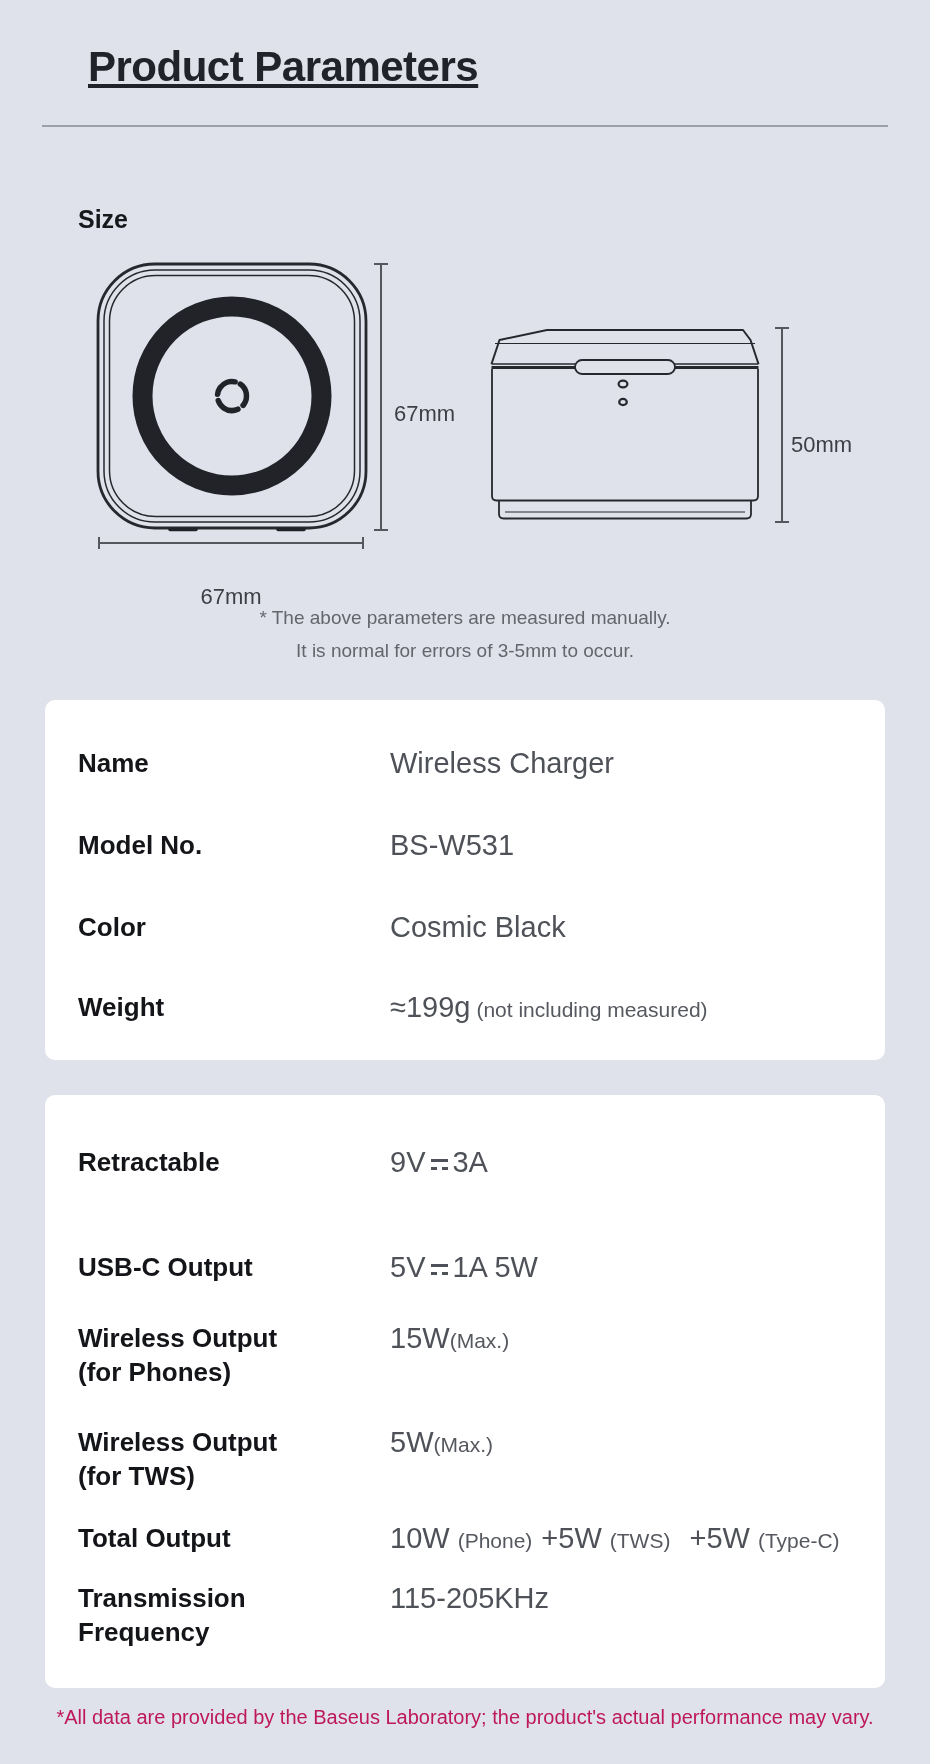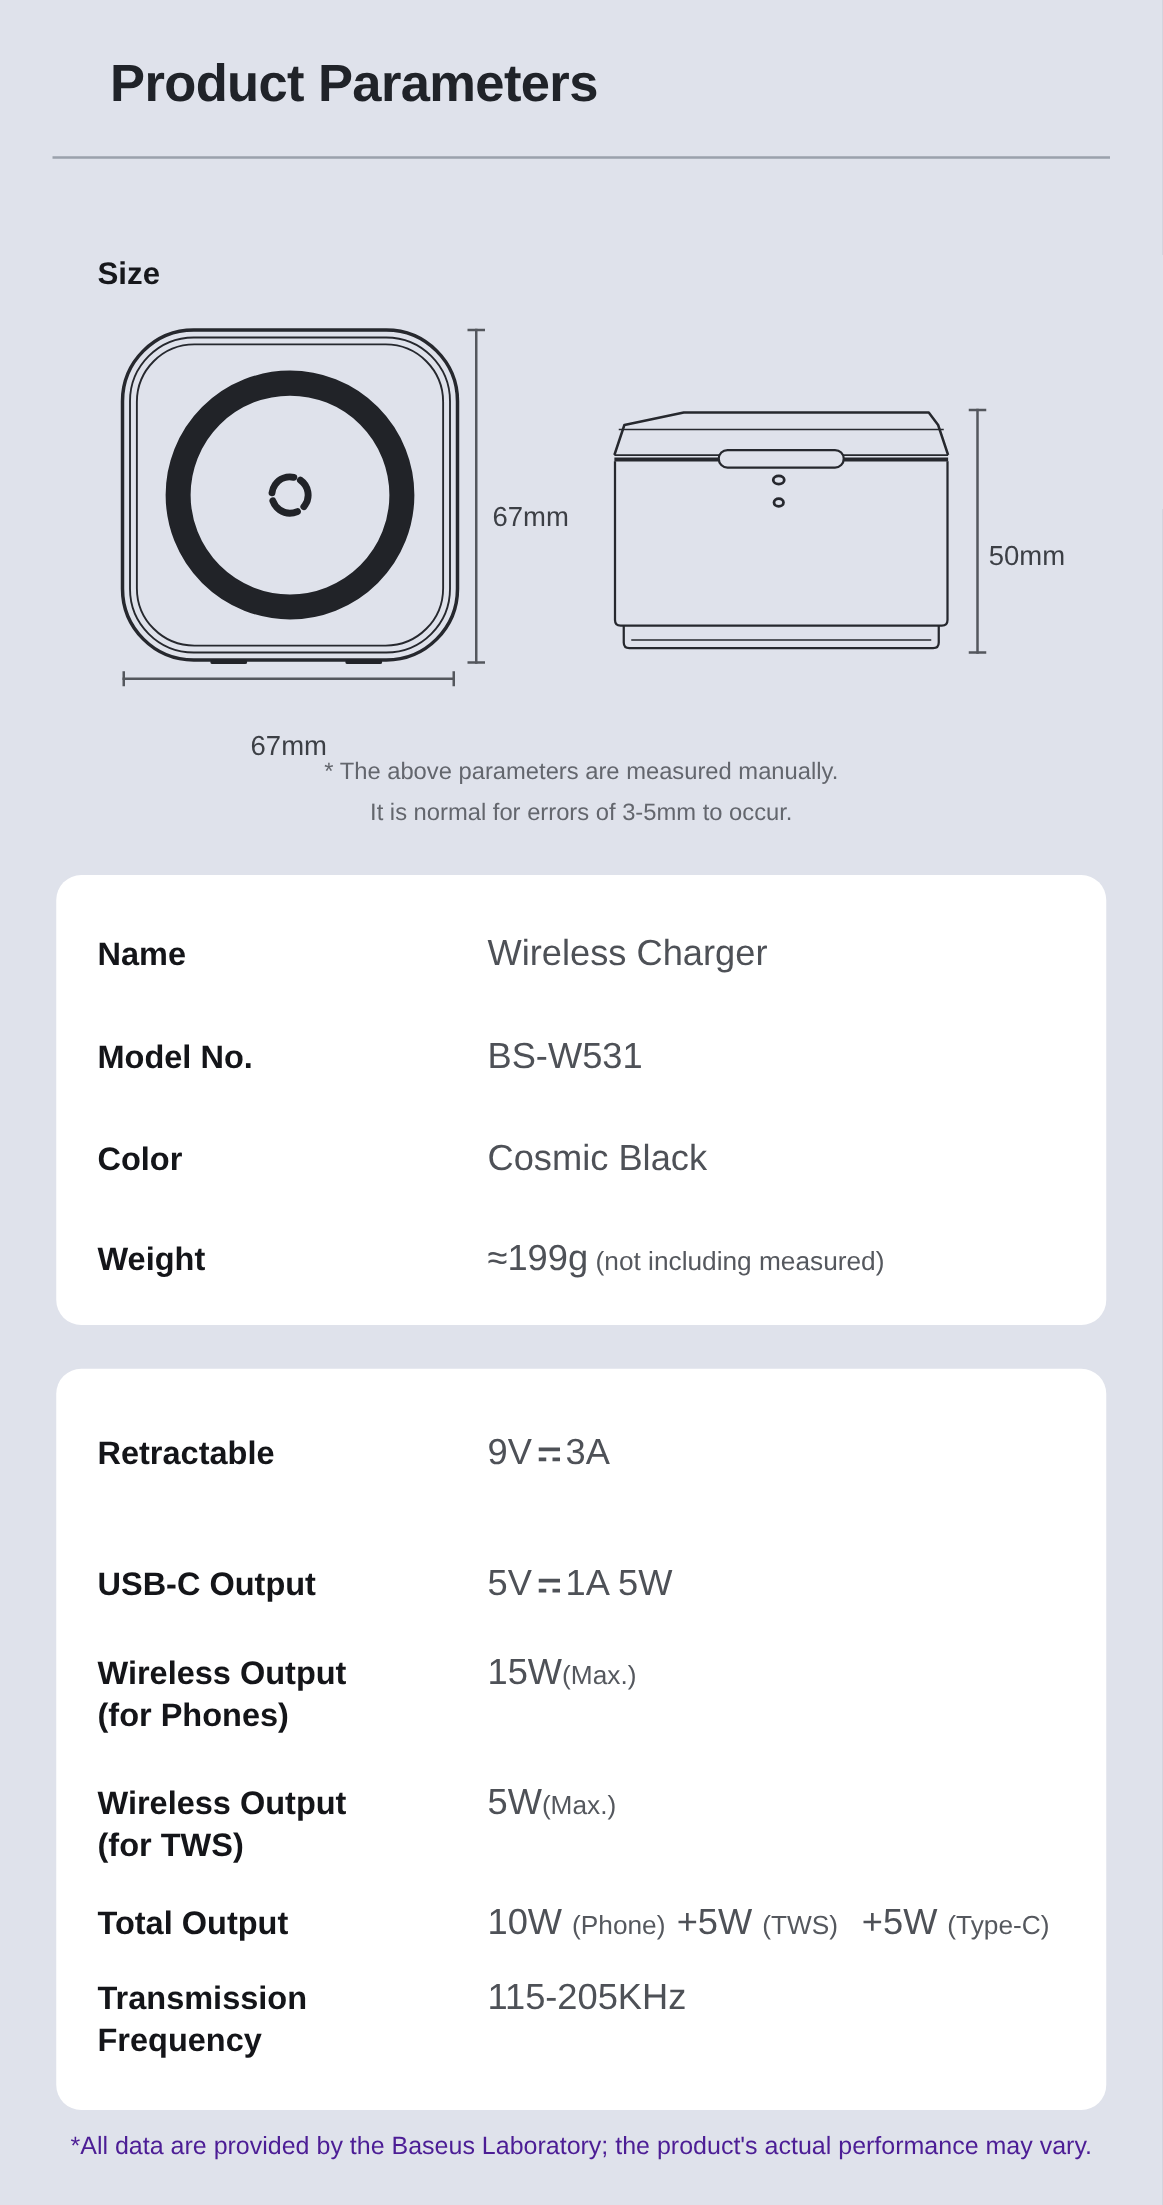--- a/index.html
+++ b/index.html
@@ -8,21 +8,21 @@
     width:930px;height:1764px;
     margin:0 auto;
     background:#dfe2eb;
     font-family:"Liberation Sans","DejaVu Sans",sans-serif;
     overflow:hidden;
   }
   .abs{position:absolute;}
   .page-title{
     left:88px;top:44px;
     font-size:42px;line-height:46px;font-weight:bold;
-    letter-spacing:-0.5px;color:#202329;
+    letter-spacing:-0.5px;color:#202329;text-decoration:underline;
   }
   .divider{left:42px;top:125px;width:846px;height:2px;background:#9ba1ac;}
   .size-heading{left:78px;top:205px;font-size:25px;font-weight:bold;color:#17181c;}
 
   
   .dimv{width:14px;}
   .dimv .bar{position:absolute;left:6px;top:0;bottom:0;width:2px;background:#54575d;}
   .dimv .cap{position:absolute;left:0;width:14px;height:2px;background:#54575d;}
   .dimv .cap.t{top:0;} .dimv .cap.b{bottom:0;}
   .dimh{height:14px;}
@@ -30,21 +30,21 @@
   .dimh .cap{position:absolute;top:1px;width:2px;height:12px;background:#54575d;}
   .dimh .cap.l{left:0;} .dimh .cap.r{right:0;}
   .dim-label{font-size:22px;color:#3c3f45;margin-top:25px;}
 
   .note{
     left:0;top:601px;width:100%;
     text-align:center;font-size:19px;line-height:33px;color:#63666d;
   }
 
   .card{
-    left:45px;width:840px;background:#ffffff;border-radius:20px;
+    left:45px;width:840px;background:#ffffff;border-radius:10px;
   }
   .card1{top:700px;height:360px;}
   .card2{top:1095px;height:593px;}
   .row{position:absolute;left:0;width:100%;}
   .row .lbl{
     position:absolute;left:33px;top:0;width:290px;
     font-size:26px;line-height:34px;font-weight:bold;color:#141519;
   }
   .row .val{
     position:absolute;left:345px;top:0;width:470px;
@@ -53,21 +53,21 @@
   .val .sub{font-size:21px;color:#55585e;}
   .val .gap{display:inline-block;width:6px;}
 
   
   .dc{display:inline-block;position:relative;width:19px;height:14px;margin:0 3px 0 5px;vertical-align:baseline;}
   .dc::before{content:"";position:absolute;left:1px;right:1px;top:1px;border-top:3px solid #4e5157;}
   .dc::after{content:"";position:absolute;left:1px;right:1px;top:9px;border-top:3px dashed #4e5157;}
 
   .footer{
     left:0;top:1706px;width:100%;text-align:center;
-    font-size:20px;color:#4c1d95;
+    font-size:20px;color:#be185d;
   }
   svg{display:block;}
 </style>
 </head>
 <body>
 
 <div class="page">
 
   <div class="abs page-title">Product Parameters</div>
   <div class="abs divider"></div>

